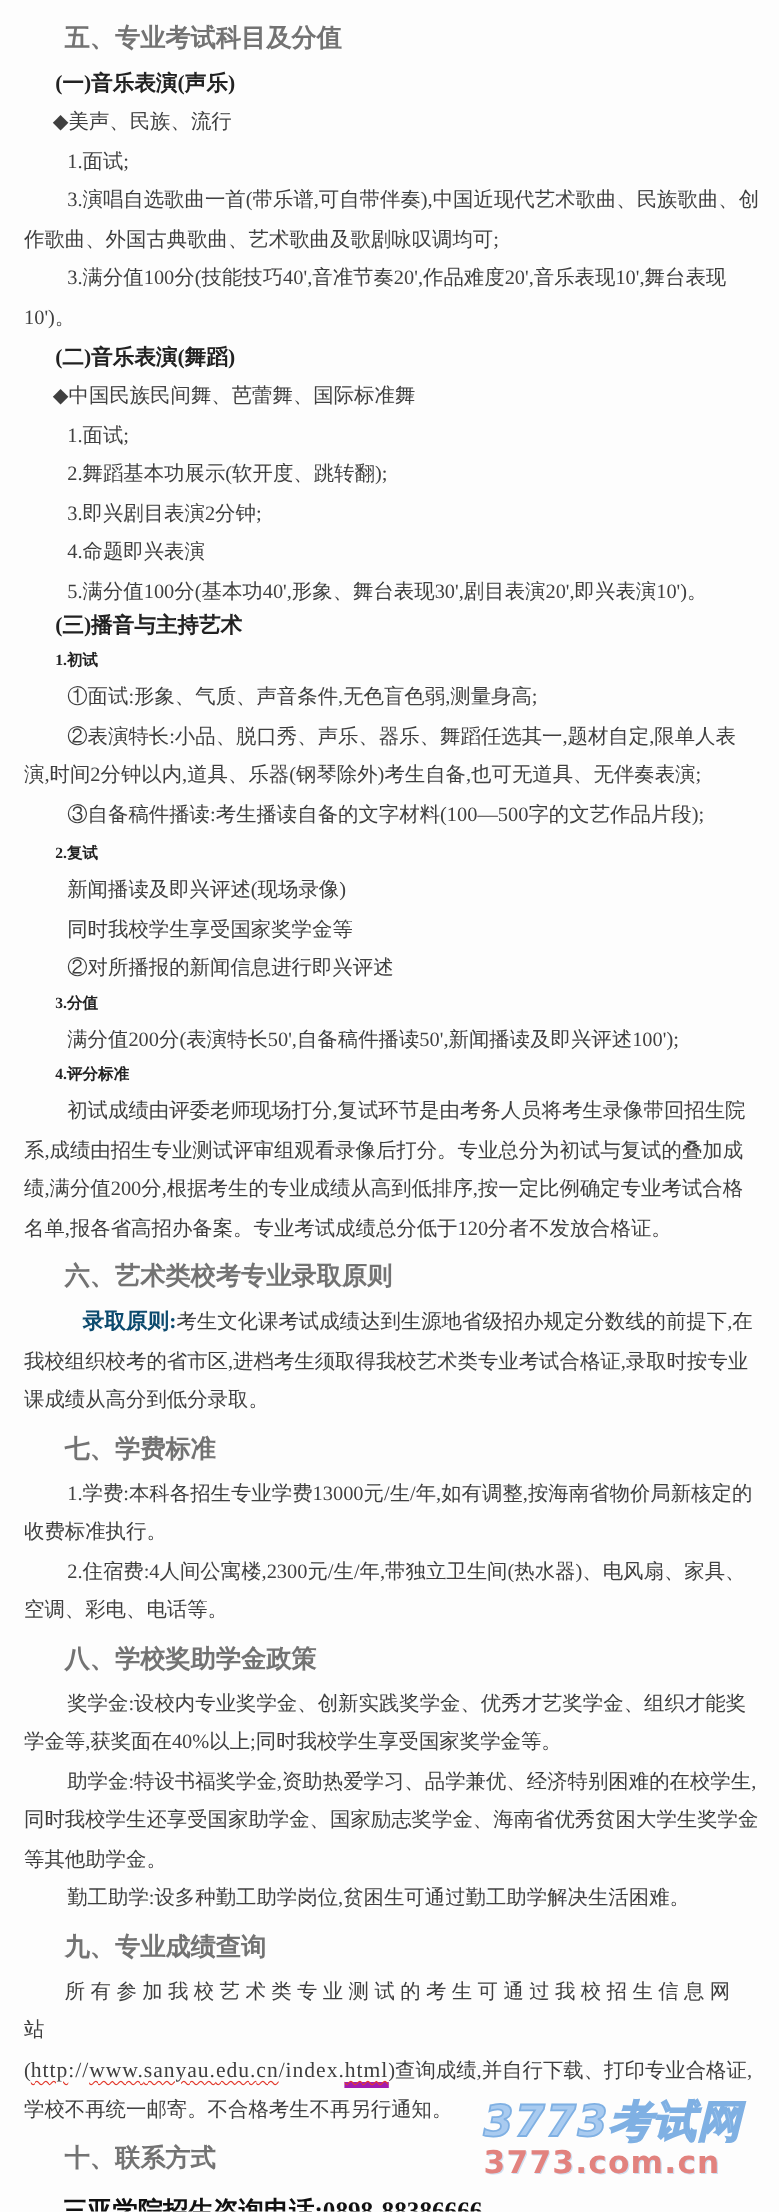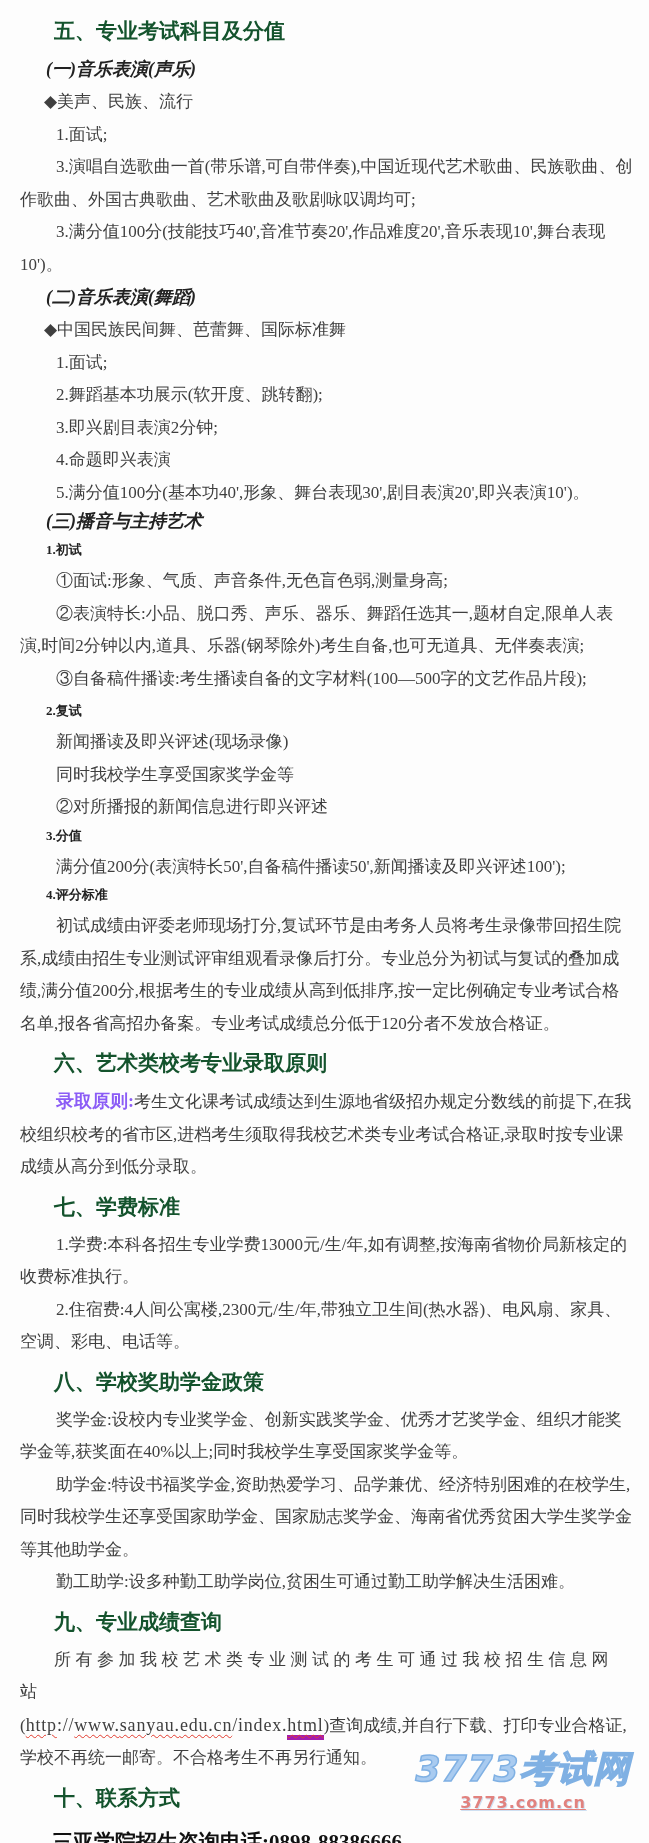--- a/index.html
+++ b/index.html
@@ -11,33 +11,32 @@
     overflow: hidden;
     font-family: "Liberation Serif", "DejaVu Serif", serif;
   }
   .doc {
     padding: 8px 16px 0 20px;
     color: #3f3f3f;
   }
   .h-sec {
     font-size: 21px;
     font-weight: bold;
-    color: #14532d;
+    color: #737373;
     line-height: 30px;
     margin: 8px 0 7px 0;
     padding-left: 34px;
   }
   .h-sub {
     font-size: 18px;
     font-weight: bold;
     color: #222;
     line-height: 33px;
     margin: 0;
     padding-left: 26px;
-    font-style: italic;
   }
   .p {
     font-size: 17px;
     line-height: 32.5px;
     margin: 0;
     text-indent: 36px;
     color: #3f3f3f;
   }
   .p.noindent { text-indent: 0; }
   .p.diamond { text-indent: 24px; }
@@ -45,22 +44,23 @@
     font-size: 13px;
     font-weight: bold;
     color: #222;
     line-height: 31px;
     margin: 0;
     padding-left: 26px;
   }
   .tight { margin-top: -4px; }
   .lead-bold {
     font-weight: bold;
-    color: #8b5cf6;
+    color: #0c4a6e;
     font-size: 18px;
+    margin-left: 13px;
   }
   .spaced {
     letter-spacing: 4.5px;
     text-indent: 34px;
   }
   .url-seg {
     font-size: 18px;
     letter-spacing: 0.8px;
   }
   .wavy {
@@ -78,41 +78,40 @@
     line-height: 44px;
     margin: 0;
     padding-left: 32px;
   }
   .watermark {
     position: absolute;
     right: 6px;
     top. : 0;
     top: 1748px;
     width: 240px;
-    text-align: center;
+    text-align: left;
     font-family: "DejaVu Sans", "Liberation Sans", sans-serif;
     pointer-events: none;
   }
   .wm-name {
     font-size: 36px;
     font-weight: bold;
     font-style: italic;
     color: #a9cbf0;
     -webkit-text-stroke: 1.5px #7fb0e3;
     letter-spacing: 1px;
     line-height: 42px;
   }
   .wm-url {
-    font-size: 16px;
+    font-size: 26px;
     font-weight: bold;
     color: #e2827e;
     letter-spacing: 1px;
     line-height: 26px;
     text-shadow: 1px 1px 0 #cfe0f2;
-    text-decoration: underline;
   }
 </style>
 </head>
 <body>
 
 <div class="doc">
 
   <h2 class="h-sec">五、专业考试科目及分值</h2>
 
   <h3 class="h-sub">(一)音乐表演(声乐)</h3>

